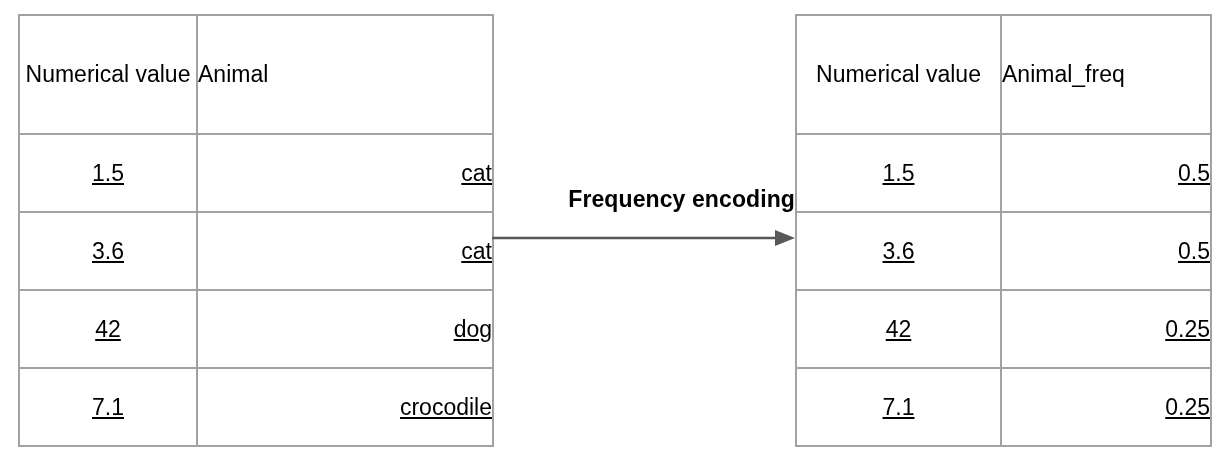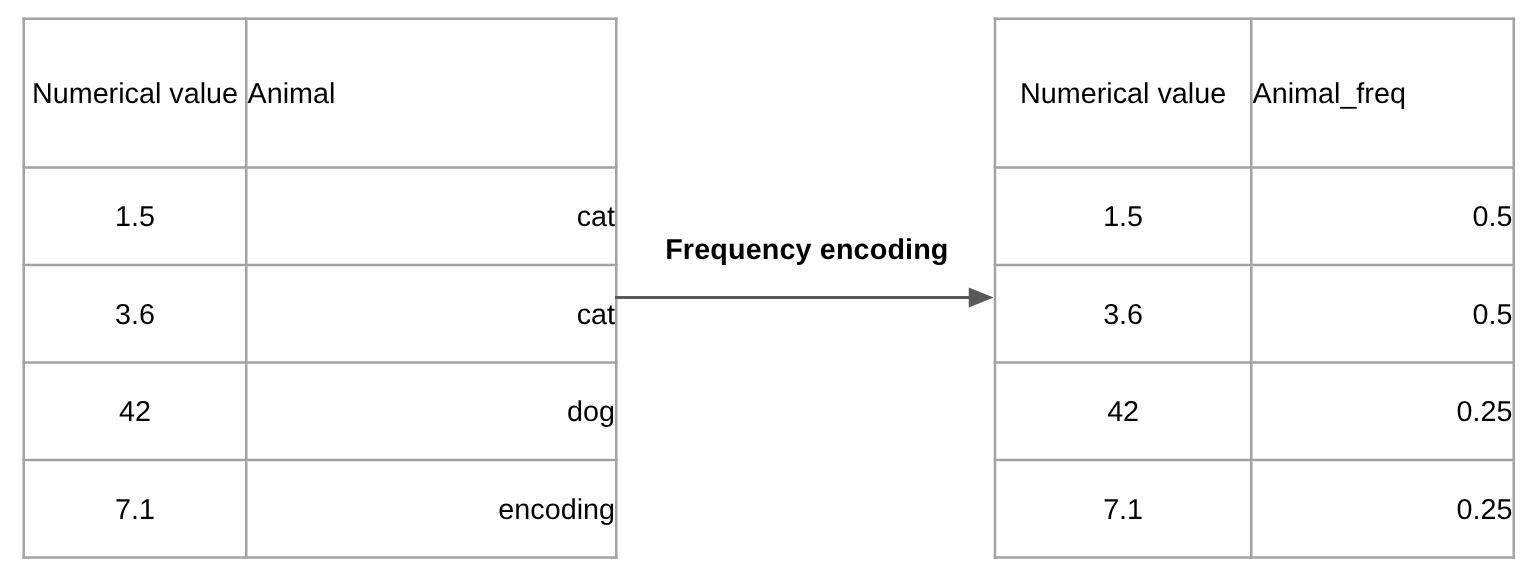--- a/index.html
+++ b/index.html
@@ -40,42 +40,42 @@
 
   .tbl-left  { left: 18px;  top: 14px; width: 474px; }
   .tbl-right { left: 795px; top: 14px; width: 415px; }
 
   .tbl-left  col.c-num { width: 178px; }
   .tbl-left  col.c-cat { width: 296px; }
   .tbl-right col.c-num { width: 205px; }
   .tbl-right col.c-cat { width: 210px; }
 
   .row-head td { height: 117px; text-align: center; }
-  .row-data td { height: 76px; }
+  .row-data td { height: 76px; text-decoration: underline; }
 
   td.num  { text-align: center; }
   td.cat  { text-align: right; padding-left: 12px; }
   td.cath { text-align: left; padding-left: 0; }
 
   .hdr-wrap { display: block; }
 
   
   .arrow-group {
     position: absolute;
     left: 492px;
     top: 186px;
     width: 303px;
     height: 76px;
   }
   .arrow-label {
     position: absolute;
     left: 4px;
     top: 0px;
     width: 299px;
-    text-align: center;
+    text-align: right;
     font-size: 23px;
     font-weight: bold;
     color: #000000;
     white-space: nowrap;
     letter-spacing: 0.1px;
   }
   .arrow-svg {
     position: absolute;
     left: 0;
     top: 40px;
@@ -107,21 +107,21 @@
       <tr class="row-data">
         <td class="num">3.6</td>
         <td class="cat">cat</td>
       </tr>
       <tr class="row-data">
         <td class="num">42</td>
         <td class="cat">dog</td>
       </tr>
       <tr class="row-data">
         <td class="num">7.1</td>
-        <td class="cat">encoding</td>
+        <td class="cat">crocodile</td>
       </tr>
     </tbody>
   </table>
 
   <div class="arrow-group">
     <div class="arrow-label">Frequency encoding</div>
     <svg class="arrow-svg" width="303" height="24" viewBox="0 0 303 24">
       <line x1="0" y1="12" x2="288" y2="12" stroke="#595959" stroke-width="2.5"></line>
       <polygon points="303,12 283,4 283,20" fill="#595959"></polygon>
     </svg>

